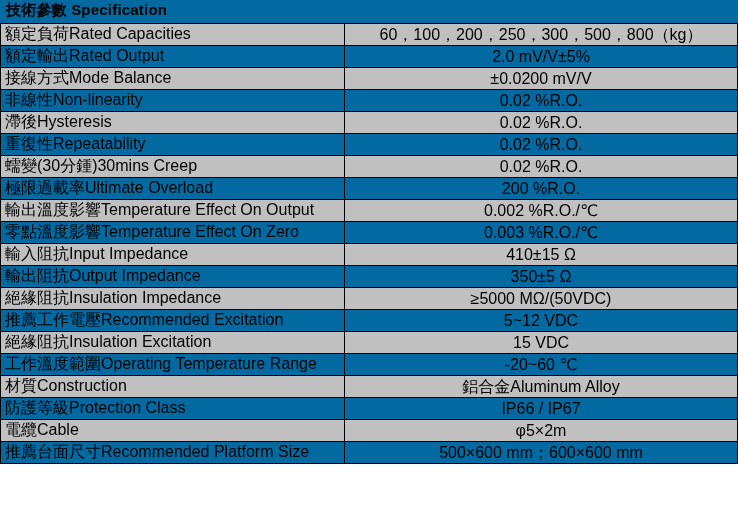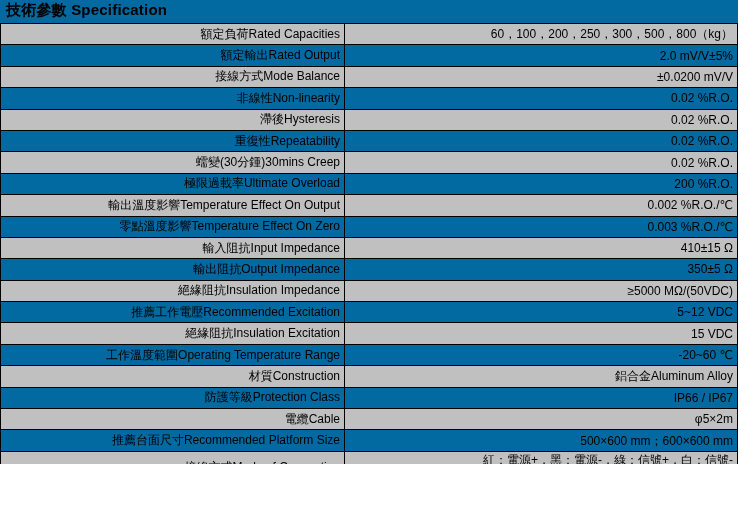--- a/index.html
+++ b/index.html
@@ -28,27 +28,26 @@
   table.spec {
     position: absolute;
     top: 23px;
     left: 0;
     width: 737px;
     border-collapse: collapse;
     table-layout: fixed;
   }
   table.spec td {
     border: 1px solid #000000;
-    font-size: 12px;
+    font-size: 16px;
     color: #000000;
     height: 20.4px;
     padding: 0 4px;
     vertical-align: middle;
     overflow: hidden;
-    text-align: right;
   }
   table.spec tr:nth-child(odd) td {
     background: var(--shade, #c0c0c0);
   }
   td.param {
     text-align: left;
     white-space: nowrap;
   }
   td.value {
     text-align: center;

